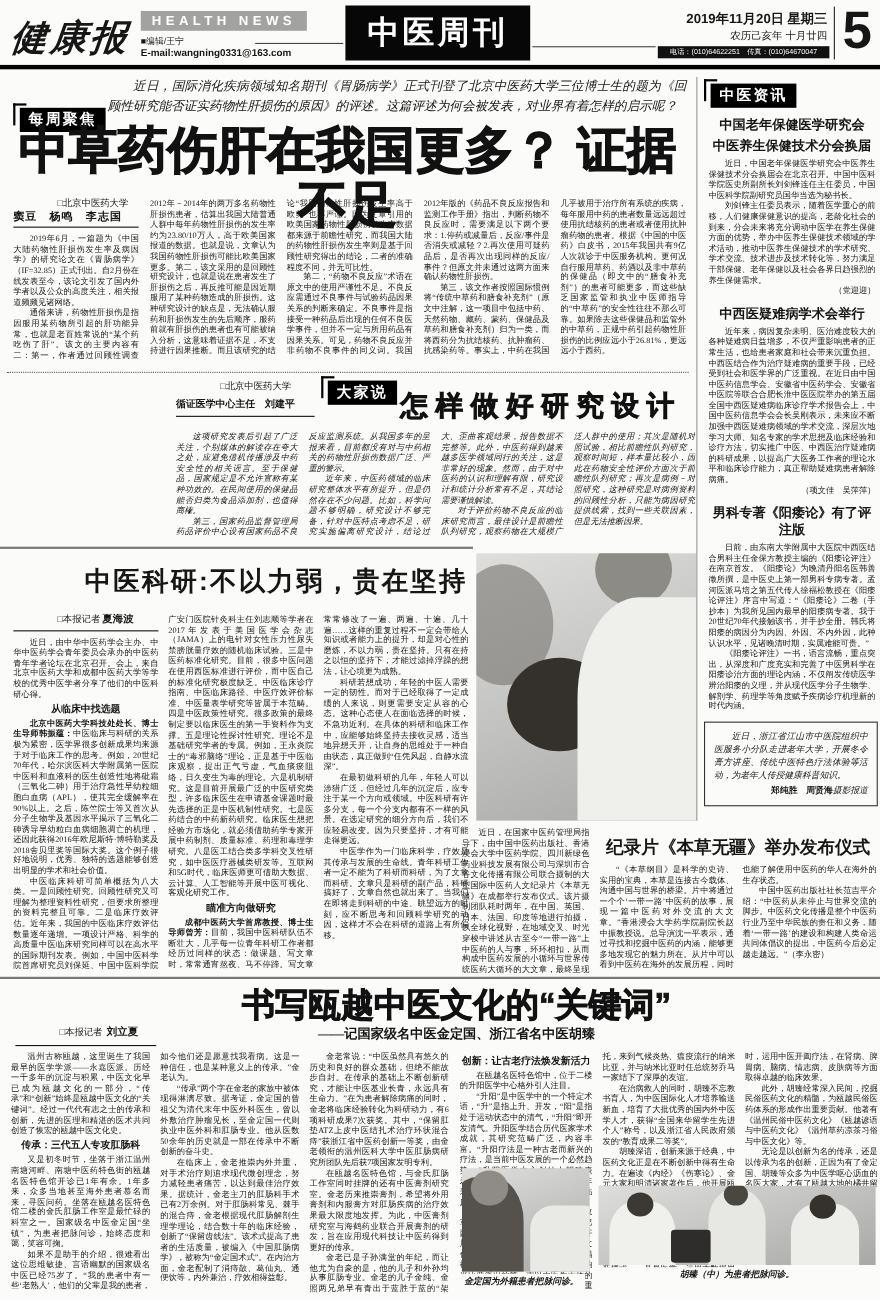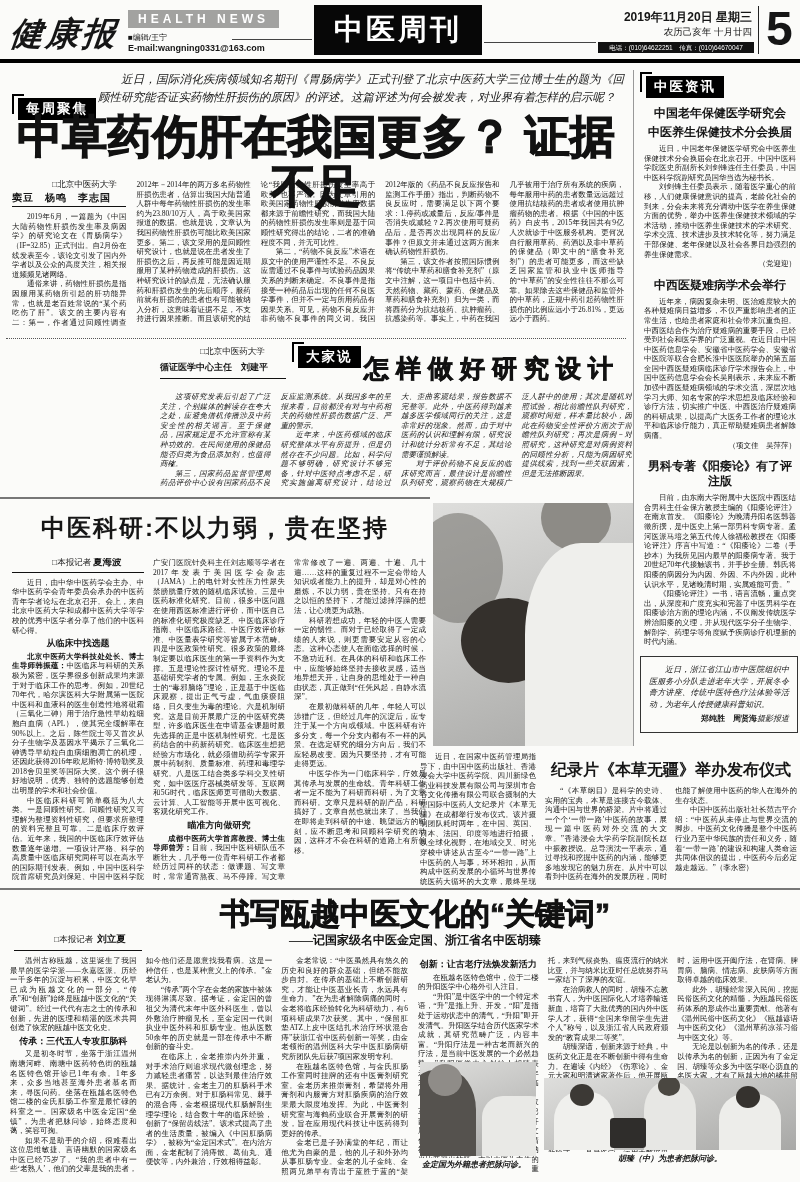--- a/index.html
+++ b/index.html
@@ -124,21 +124,21 @@
 
     <p class="para">这项研究发表后引起了广泛关注，个别媒体的解读存在夸大之处，应避免借机传播涉及中药安全性的相关谣言。至于保健品，国家规定是不允许宣称有某种功效的。在民间使用的保健品能否归类为食品添加剂，也值得商榷。</p>
         <p class="para">第三，国家药品监督管理局药品评价中心设有国家药品不良反应监测系统。从我国多年的呈报来看，目前都没有对与中药相关的药物性肝损伤数据广泛、严重的警示。</p>
         <p class="para">近年来，中医药领域的临床研究整体水平有所提升，但是仍然存在不少问题。比如，科学问题不够明确，研究设计不够完备，针对中医特点考虑不足，研究实施偏离研究设计，结论过大、歪曲客观结果，报告数据不完整等。此外，中医药得到越来越多医学领域同行的关注，这是非常好的现象。然而，由于对中医药的认识和理解有限，研究设计和统计分析常有不足，其结论需要谨慎解读。</p>
         <p class="para">对于评价药物不良反应的临床研究而言，最佳设计是前瞻性队列研究，观察药物在大规模广泛人群中的使用；其次是随机对照试验，相比前瞻性队列研究，观察时间短，样本量比较小，因此在药物安全性评价方面次于前瞻性队列研究；再次是病例－对照研究，这种研究是对病例资料的回顾性分析，只能为病因研究提供线索，找到一些关联因素，但是无法推断因果。</p>
       </div>
   </section>
 
   <section>
     <div class="abs gray-rule" style="left:0;top:497px;width:430px;height:2px;"></div>
-    <h2 class="abs headline-hei" style="left:0;top:512px;width:430px;margin:0;">中医科研:不以力弱，贵在坚持</h2>
+    <h2 class="abs headline-hei" style="left:0;top:512px;width:430px;margin:0;padding-left:36px;">中医科研:不以力弱，贵在坚持</h2>
     <div class="abs body-txt cols3" style="left:12px;top:558px;width:414px;height:328px;">
       <div class="byl">
         <span class="org" style="display:inline;">□本报记者</span>
         <b style="font-size:9.5px;">夏海波</b>
       </div>
 
     <p class="para"><span>近日，由中华中医药学会主办、中华中医药学会青年委员会承办的中医药青年学者论坛在北京召开。会上，来自北京中医药大学和成都中医药大学等学校的优秀中医学者分享了他们的中医科研心得。</span></p>
         <p class="para"><span class="sub">从临床中找选题</span><span></span></p>
         <p class="para"><b>北京中医药大学科技处处长、博士生导师韩振蕴：</b><span>中医临床与科研的关系极为紧密，医学界很多创新成果均来源于对于临床工作的思考。例如，20世纪70年代，哈尔滨医科大学附属第一医院中医科和血液科的医生创造性地将砒霜（三氧化二砷）用于治疗急性早幼粒细胞白血病（APL），使其完全缓解率在90%以上。之后，陈竺院士等又首次从分子生物学及基因水平揭示了三氧化二砷诱导早幼粒白血病细胞凋亡的机理，还因此获得2016年欧尼斯特·博特勒奖及2018舍贝里奖等国际大奖。这个例子很好地说明，优秀、独特的选题能够创造出明显的学术和社会价值。</span></p>
         <p class="para"><span>中医临床科研可简单概括为八大类。一是回顾性研究。回顾性研究又可理解为整理资料性研究，但要求所整理的资料完整且可靠。二是临床疗效评估。近年来，我国的中医临床疗效评估数量逐年递增。一项设计严格、科学的高质量中医临床研究同样可以在高水平的国际期刊发表。例如，中国中医科学院首席研究员刘保延、中国中医科学院广安门医院针灸科主任刘志顺等学者在2017年发表于美国医学会杂志（JAMA）上的电针对女性压力性尿失禁膀胱量疗效的随机临床试验。三是中医药标准化研究。目前，很多中医问题在使用西医标准进行评价，而中医自己的标准化研究极度缺乏。中医临床诊疗指南、中医临床路径、中医疗效评价标准、中医量表学研究等皆属于本范畴。四是中医政策性研究。很多政策的最终制定要以临床医生的第一手资料作为支撑。五是理论性探讨性研究。理论不是基础研究学者的专属。例如，王永炎院士的“毒邪脑络”理论，正是基于中医临床观察，提出正气亏虚，气血痰瘀阻络，日久变生为毒的理论。六是机制研究。这是目前开展最广泛的中医研究类型，许多临床医生在申请基金课题时最先选择的正是中医机制性研究。七是医药结合的中药新药研究。临床医生想把经验方市场化，就必须借助药学专家开展中药制剂、质量标准、药理和毒理学研究。八是医工结合类多学科交叉性研究，如中医医疗器械类研发等。互联网和5G时代，临床医师更可借助大数据、云计算、人工智能等开展中医可视化、客观化研究工作。</span></p>

